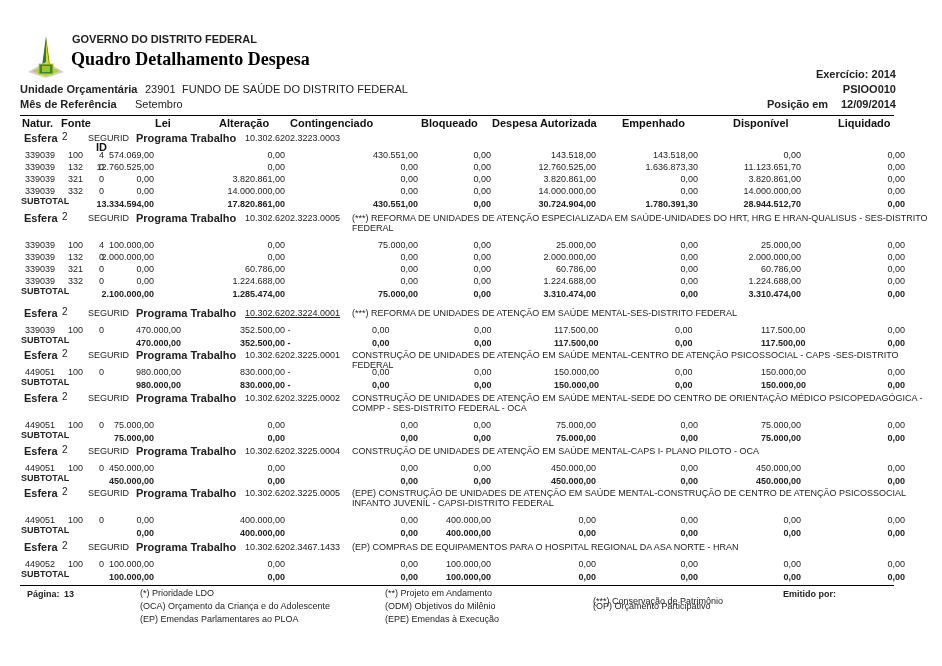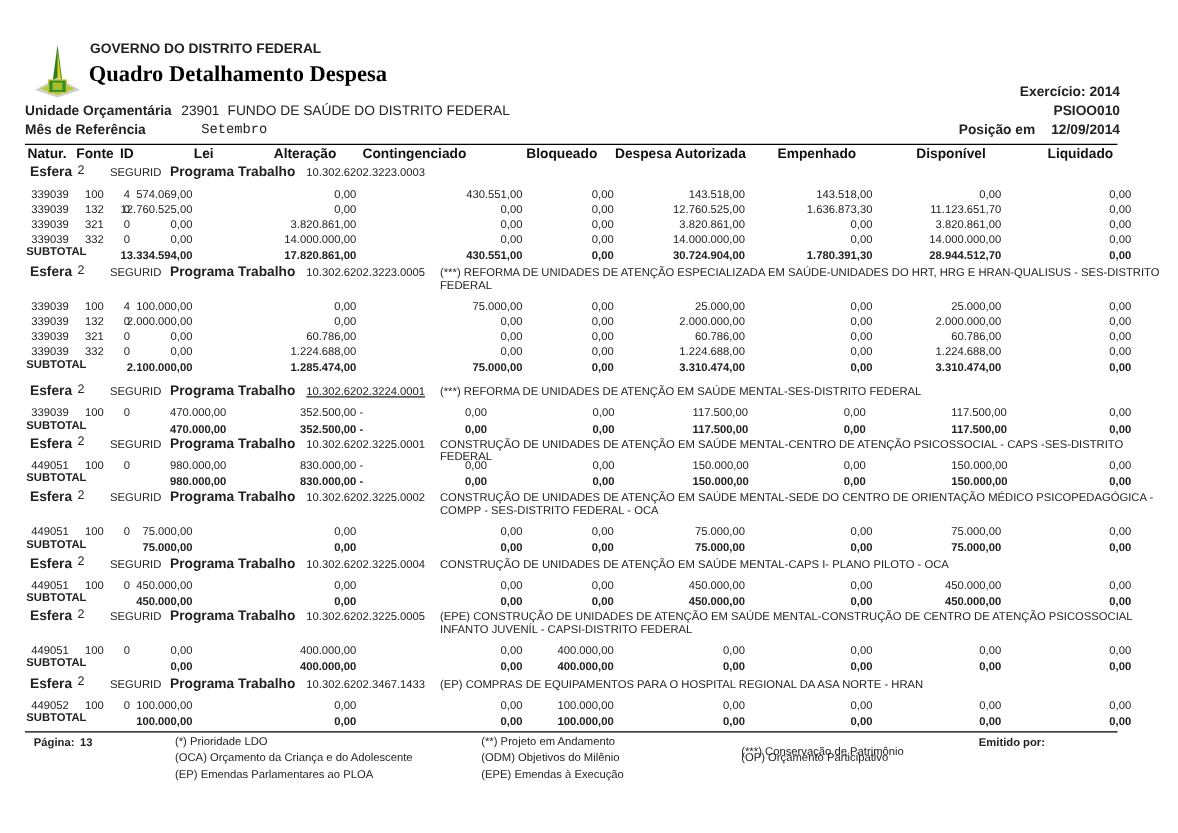--- a/index.html
+++ b/index.html
@@ -37,32 +37,32 @@
     <rect x="16" y="30" width="8" height="6" fill="#f2e22a" opacity="0.6"></rect>
   </svg>
 </div>
 <div class="abs gov">GOVERNO DO DISTRITO FEDERAL</div>
 <div class="abs title">Quadro Detalhamento Despesa</div>
 
 <div class="abs lbl" style="left:20px;top:83px;">Unidade Orçamentária</div>
 <div class="abs val" style="left:145px;top:83px;">23901</div>
 <div class="abs val" style="left:182px;top:83px;">FUNDO DE SAÚDE DO DISTRITO FEDERAL</div>
 <div class="abs lbl" style="left:20px;top:98px;">Mês de Referência</div>
-<div class="abs val" style="left:161px;top:98px;font-family:Liberation Mono, monospace;">Setembro</div>
+<div class="abs val" style="left:135px;top:98px;">Setembro</div>
 
 <div class="abs lbl r" style="right:46px;top:68px;">Exercício: 2014</div>
 <div class="abs lbl r" style="right:46px;top:83px;padding-left:36px;">PSIOO010</div>
 <div class="abs lbl" style="left:767px;top:98px;">Posição em</div>
 <div class="abs lbl r" style="right:46px;top:98px;margin-left:44px;">12/09/2014</div>
 
 <div class="rline" style="top:115px;"></div>
 
 <div class="abs colhdr" style="left:22px;">Natur.</div>
 <div class="abs colhdr" style="left:61px;">Fonte</div>
-<div class="abs colhdr" style="left:96px;">ID</div>
+<div class="abs colhdr" style="left:96px;margin-top:24px;">ID</div>
 <div class="abs colhdr" style="left:155px;">Lei</div>
 <div class="abs colhdr" style="left:219px;">Alteração</div>
 <div class="abs colhdr" style="left:290px;">Contingenciado</div>
 <div class="abs colhdr" style="left:421px;">Bloqueado</div>
 <div class="abs colhdr" style="left:492px;">Despesa Autorizada</div>
 <div class="abs colhdr" style="left:622px;">Empenhado</div>
 <div class="abs colhdr" style="left:733px;">Disponível</div>
 <div class="abs colhdr" style="left:838px;">Liquidado</div>
 
 <div id="table-body">

